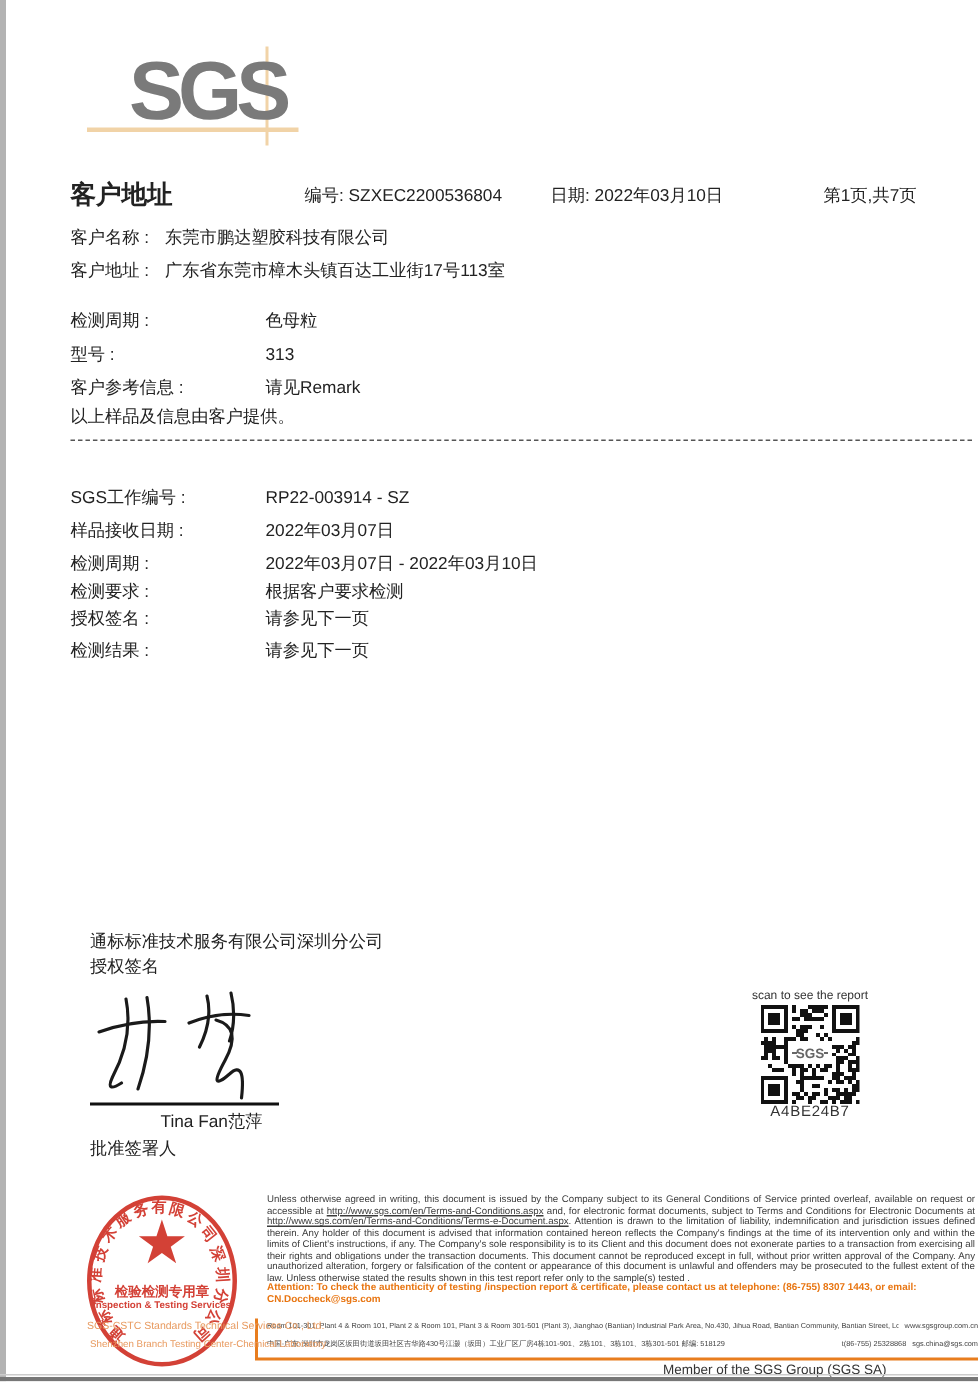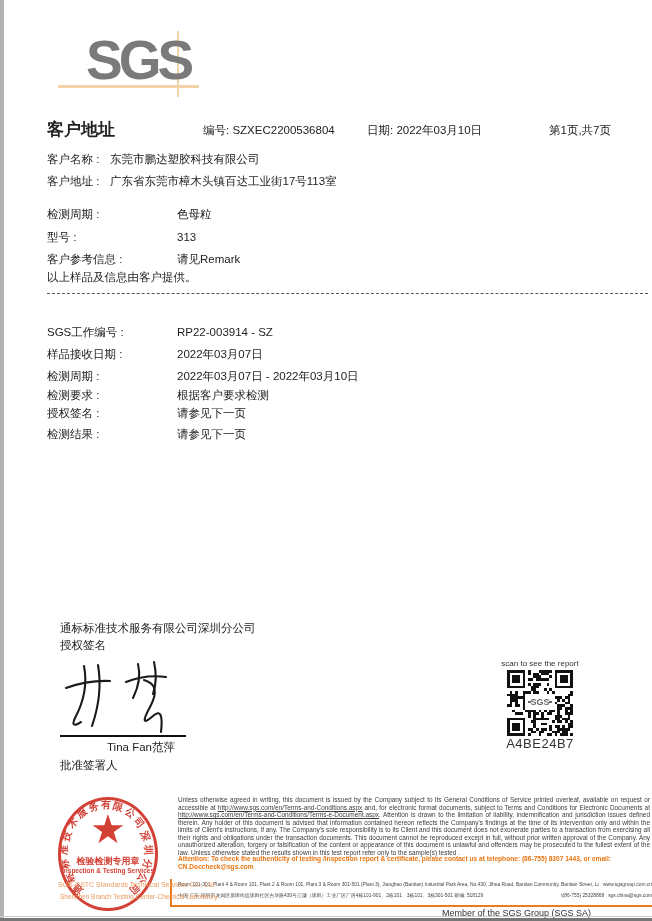--- a/index.html
+++ b/index.html
@@ -35,21 +35,21 @@
   .sig-block{position:absolute;left:60px;top:620px;font-size:11.5px;line-height:1.45;}
   .sig-svg{position:absolute;left:62px;top:652px;}
   .sig-line{position:absolute;left:60px;top:735px;width:126px;height:2px;background:#111;}
   .sig-name{position:absolute;left:60px;top:740px;font-size:11.5px;margin-left:47px;}
   .sig-role{position:absolute;left:60px;top:758px;font-size:11.5px;}
 
   
   .qr-block{position:absolute;left:485px;top:659px;width:110px;text-align:center;}
   .qr-caption{font-size:8px;color:#333;}
   .qr-box{margin:2px auto 0 auto;width:66px;height:66px;}
-  .qr-code-text{font-size:13px;color:#333;letter-spacing:.5px;}
+  .qr-code-text{font-size:10px;color:#333;letter-spacing:.5px;}
 
   
   .stamp{position:absolute;left:58px;top:797px;width:100px;height:114px;z-index:3;opacity:.92;}
   .stamp-ellipse{position:absolute;left:0;top:0;width:94px;height:108px;border:3px solid #d03126;
                  border-radius:50%;}
   .stamp-star{position:absolute;left:0;top:12px;width:100px;text-align:center;
               font-size:40px;color:#d03126;line-height:1;}
   .stamp-l1{position:absolute;left:0;top:58px;width:100px;text-align:center;
             font-size:9px;font-weight:700;color:#d03126;}
   .stamp-l2{position:absolute;left:0;top:70px;width:100px;text-align:center;

